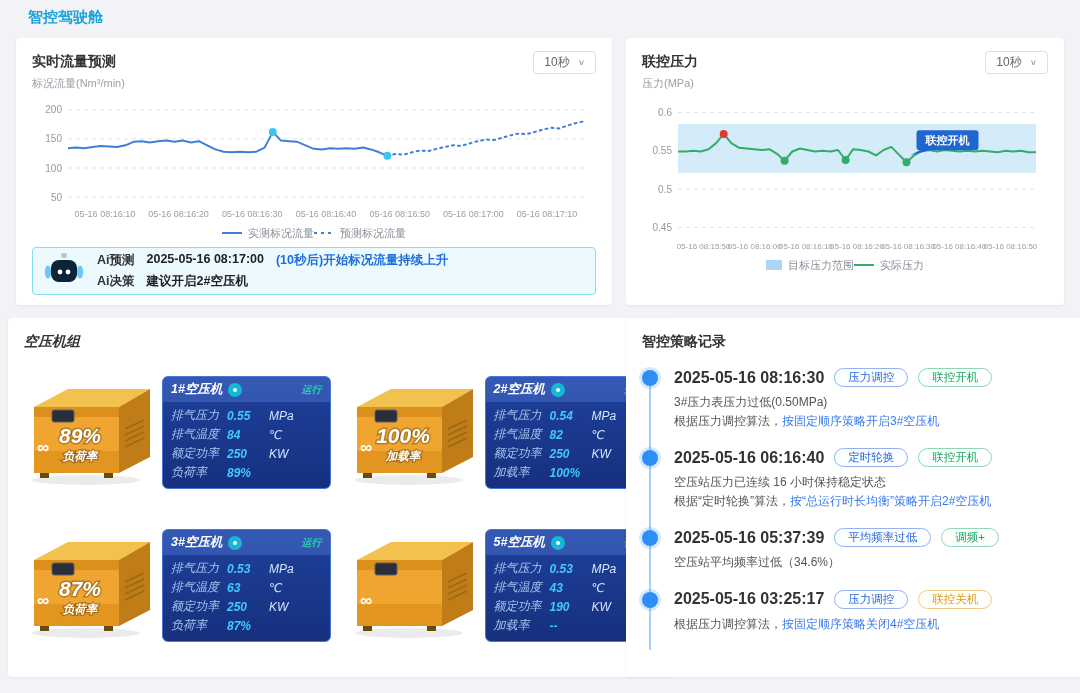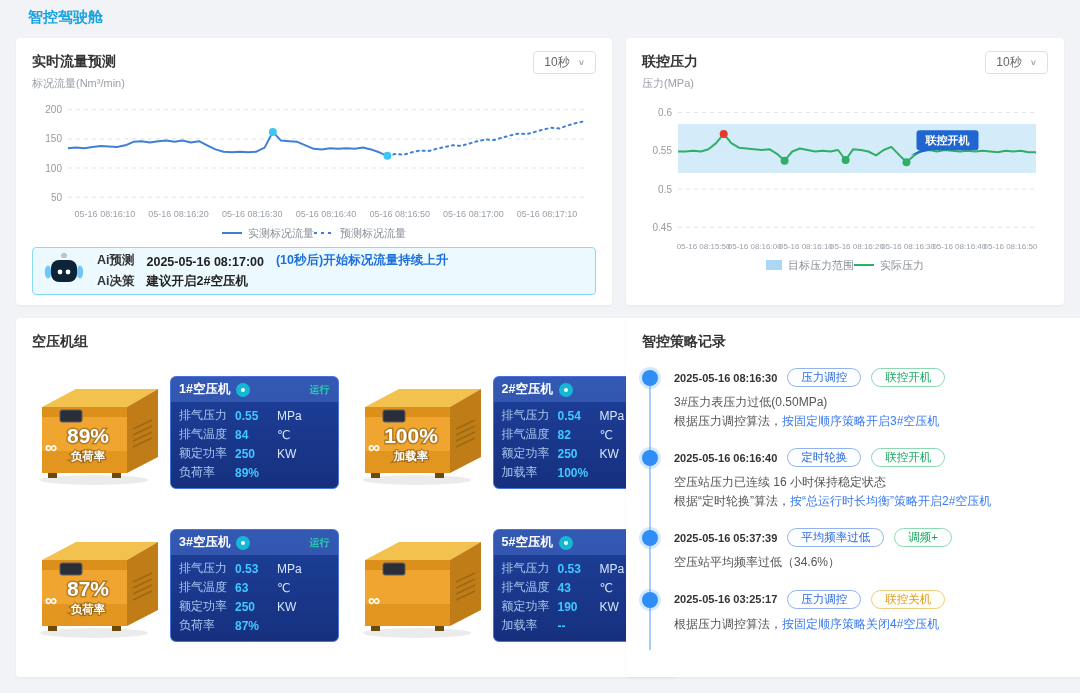--- a/index.html
+++ b/index.html
@@ -1,36 +1,36 @@
 <!DOCTYPE html>
 <html><head>
 <meta charset="utf-8">
 <style>
   html,body{margin:0;padding:0;background:#eef0f3;font-family:"Liberation Sans","DejaVu Sans",sans-serif;}
   .stage{position:relative;width:1080px;height:693px;background:#f2f3f6;overflow:hidden;}
   .page-title{position:absolute;left:28px;top:8px;font-size:15px;font-weight:bold;color:#1ba4e0;}
   .panel{position:absolute;background:#fff;border-radius:4px;box-shadow:0 1px 3px rgba(0,0,0,.05);box-sizing:border-box;padding:12px 16px;}
   .p1{left:16px;top:38px;width:596px;height:267px;}
   .p2{left:626px;top:38px;width:438px;height:267px;}
-  .p3{left:16px;top:318px;width:661px;height:359px;}
+  .p3{left:8px;top:318px;width:661px;height:359px;font-style:italic;}
   .p4{left:626px;top:318px;width:528px;height:359px;}
   .panel-head{display:flex;align-items:center;justify-content:space-between;height:24px;}
   .panel-title{font-size:14px;font-weight:bold;color:#333;}
   .select{display:flex;align-items:center;gap:8px;border:1px solid #dcdfe4;border-radius:4px;padding:2px 10px;font-size:12px;color:#666;background:#fff;cursor:pointer;}
   .select .chev{font-size:10px;color:#999;transform:scaleY(.8);}
   .ylab{font-size:11px;color:#9aa0a8;margin-top:2px;}
   .legend{display:flex;justify-content:center;font-size:11px;color:#8a8f99;align-items:center;height:16px;}
   .leg-item{display:flex;align-items:center;gap:6px;}
   .sw-line{display:inline-block;width:20px;height:2px;background:#3f7fd8;}
   .sw-dash{display:inline-block;width:20px;height:2px;background:repeating-linear-gradient(90deg,#3f7fd8 0 3px,transparent 3px 7px);}
   .sw-band{display:inline-block;width:16px;height:10px;background:#a9d7f5;}
   .sw-green{display:inline-block;width:20px;height:2px;background:#2fae67;}
   .ai-box{margin-top:6px;border:1px solid #86dcf2;background:#ecfaff;border-radius:4px;display:flex;align-items:center;padding:6px 10px;gap:12px;height:48px;box-sizing:border-box;}
   .ai-lines{display:flex;flex-direction:column;gap:4px;font-size:12.5px;}
-  .ai-row{display:flex;gap:12px;align-items:flex-end;}
+  .ai-row{display:flex;gap:12px;align-items:flex-start;}
   .ai-tag{color:#333;font-weight:bold;}
   .ai-time{color:#222;font-weight:bold;}
   .ai-blue{color:#1e6fdc;font-weight:bold;}
   .ai-dark{color:#222;font-weight:bold;}
   
   .units-grid{display:grid;grid-template-columns:1fr 1fr;column-gap:16px;row-gap:40px;margin-top:22px;}
   .unit{display:flex;align-items:center;gap:6px;}
   .unit-img{position:relative;width:132px;height:112px;flex:none;}
   .unit-card{flex:1;background:linear-gradient(180deg,#1e419c,#16307e);border:1px solid #4a74d8;border-radius:6px;overflow:hidden;color:#fff;}
   .unit-head{display:flex;align-items:center;background:rgba(120,165,255,.25);padding:4px 8px;gap:6px;}
@@ -45,21 +45,21 @@
   .ul{width:56px;color:#a9c7ef;}
   .uv{width:42px;color:#41c8ff;font-weight:bold;}
   .uu{color:#d6e6ff;}
   
   .records{position:relative;margin-top:14px;padding-left:0;}
   .rec{position:relative;padding-left:32px;padding-bottom:18px;}
   .rec::before{content:"";position:absolute;left:7px;top:14px;bottom:-6px;width:2px;background:#a7cdf8;}
   .rec:last-child::before{bottom:2px;}
   .rec-dot{position:absolute;left:0;top:2px;width:16px;height:16px;border-radius:50%;background:#2f8ef5;box-shadow:0 0 0 3px rgba(47,142,245,.2);}
   .rec-head{display:flex;align-items:center;gap:10px;}
-  .rec-time{font-size:11px;font-weight:bold;color:#333;white-space:nowrap;}
+  .rec-time{font-size:16px;font-weight:bold;color:#333;white-space:nowrap;}
   .tag{font-size:11.5px;padding:1px 13px;border-radius:11px;border:1px solid;white-space:nowrap;}
   .tag-blue{color:#2e6ae0;border-color:#92b3ef;background:#fbfdff;}
   .tag-green{color:#18a55e;border-color:#8fd9b2;background:#fcfffd;}
   .tag-orange{color:#e09a1a;border-color:#f0cd7e;background:#fffdf8;}
   .rec-status{margin-left:auto;font-size:12.5px;font-weight:bold;color:#18a55e;white-space:nowrap;}
   .rec-body{margin-top:6px;font-size:12px;color:#555;line-height:1.55;}
   .rec-link{color:#3a7af0;cursor:pointer;}
   .chart-wrap{margin-top:2px;}
 </style>
 </head>

